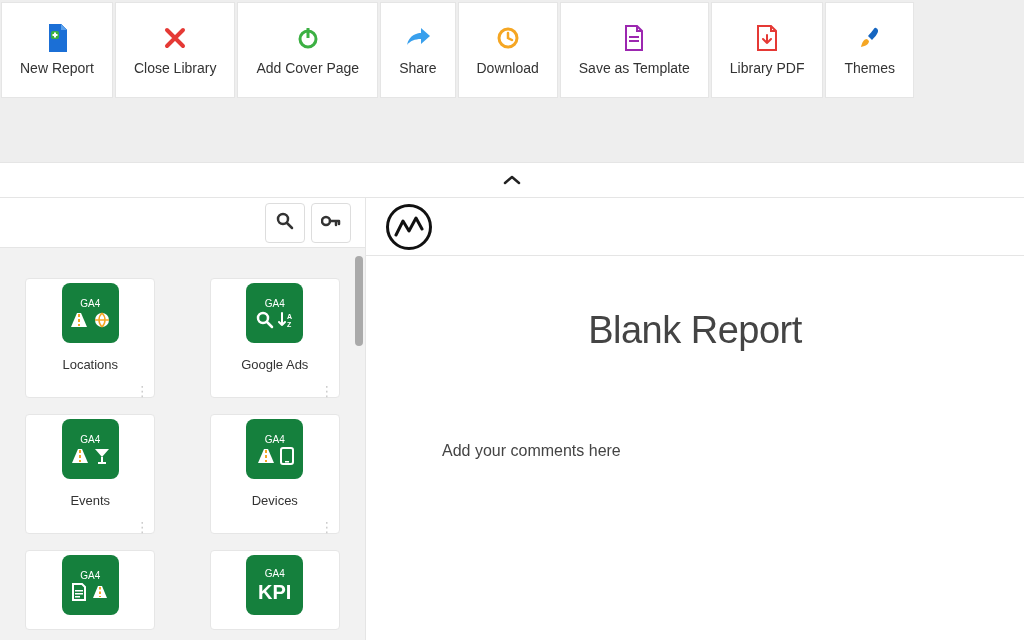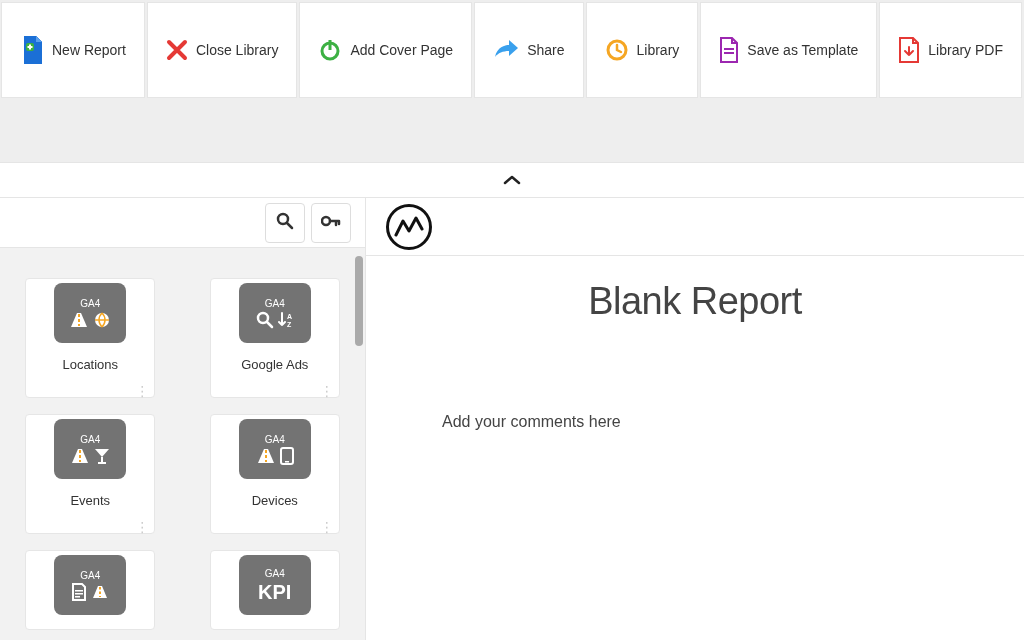--- a/index.html
+++ b/index.html
@@ -18,21 +18,21 @@
     background: #eeeeee;
     padding: 0;
     height: 100px;
     align-items: stretch;
     gap: 0;
   }
   .toolbar-btn {
     background: #ffffff;
     border: 1px solid #e5e5e5;
     display: flex;
-    flex-direction: row;
+    flex-direction: column;
     align-items: center;
     justify-content: center;
     gap: 8px;
     cursor: pointer;
     font-size: 14px;
     color: #333;
     margin: 2px 1px;
     padding: 10px 18px;
     white-space: nowrap;
   }
@@ -124,23 +124,23 @@
     border: 1px solid #e6e6e6;
     border-radius: 4px;
     display: flex;
     flex-direction: column;
     align-items: center;
     padding-top: 4px;
     cursor: pointer;
     position: relative;
   }
   .card .chip {
-    width: 72px;
+    width: 57px;
     height: 60px;
-    background: #737373;
+    background: #15803d;
     border-radius: 8px;
     display: flex;
     flex-direction: column;
     align-items: center;
     justify-content: center;
     color: #fff;
     font-size: 11px;
     gap: 2px;
   }
   .chip-badge {
@@ -193,21 +193,21 @@
     border-radius: 50%;
     display: flex;
     align-items: center;
     justify-content: center;
   }
   .report-title {
     font-size: 38px;
     font-weight: 400;
     color: #444;
     text-align: center;
-    margin-top: 24px;
+    margin-top: 53px;
     font-family: "Segoe UI", Arial, sans-serif;
     letter-spacing: -0.5px;
   }
   .report-comment {
     text-align: left;
     margin-top: 90px;
     margin-left: 76px;
     color: #444;
     font-size: 16px;
   }
@@ -267,21 +267,21 @@
     <span>Share</span>
   </div>
 
   <div class="toolbar-btn">
     <span class="ticon">
       <svg width="24" height="24" viewBox="0 0 24 24">
           <circle cx="12" cy="12" r="9" fill="none" stroke="#f5a623" stroke-width="3"></circle>
           <path d="M12 7 V12 L16 14" stroke="#f5a623" stroke-width="2.5" fill="none" stroke-linecap="round"></path>
         </svg>
     </span>
-    <span>Library</span>
+    <span>Download</span>
   </div>
 
   <div class="toolbar-btn">
     <span class="ticon">
       <svg width="20" height="26" viewBox="0 0 20 26">
           <path d="M2 1 H13 L18 6 V25 H2 Z" fill="none" stroke="#9c27b0" stroke-width="2"></path>
           <path d="M13 1 V6 H18" fill="none" stroke="#9c27b0" stroke-width="2"></path>
           <rect x="5" y="11" width="10" height="2" fill="#9c27b0"></rect>
           <rect x="5" y="15" width="10" height="2" fill="#9c27b0"></rect>
         </svg>

